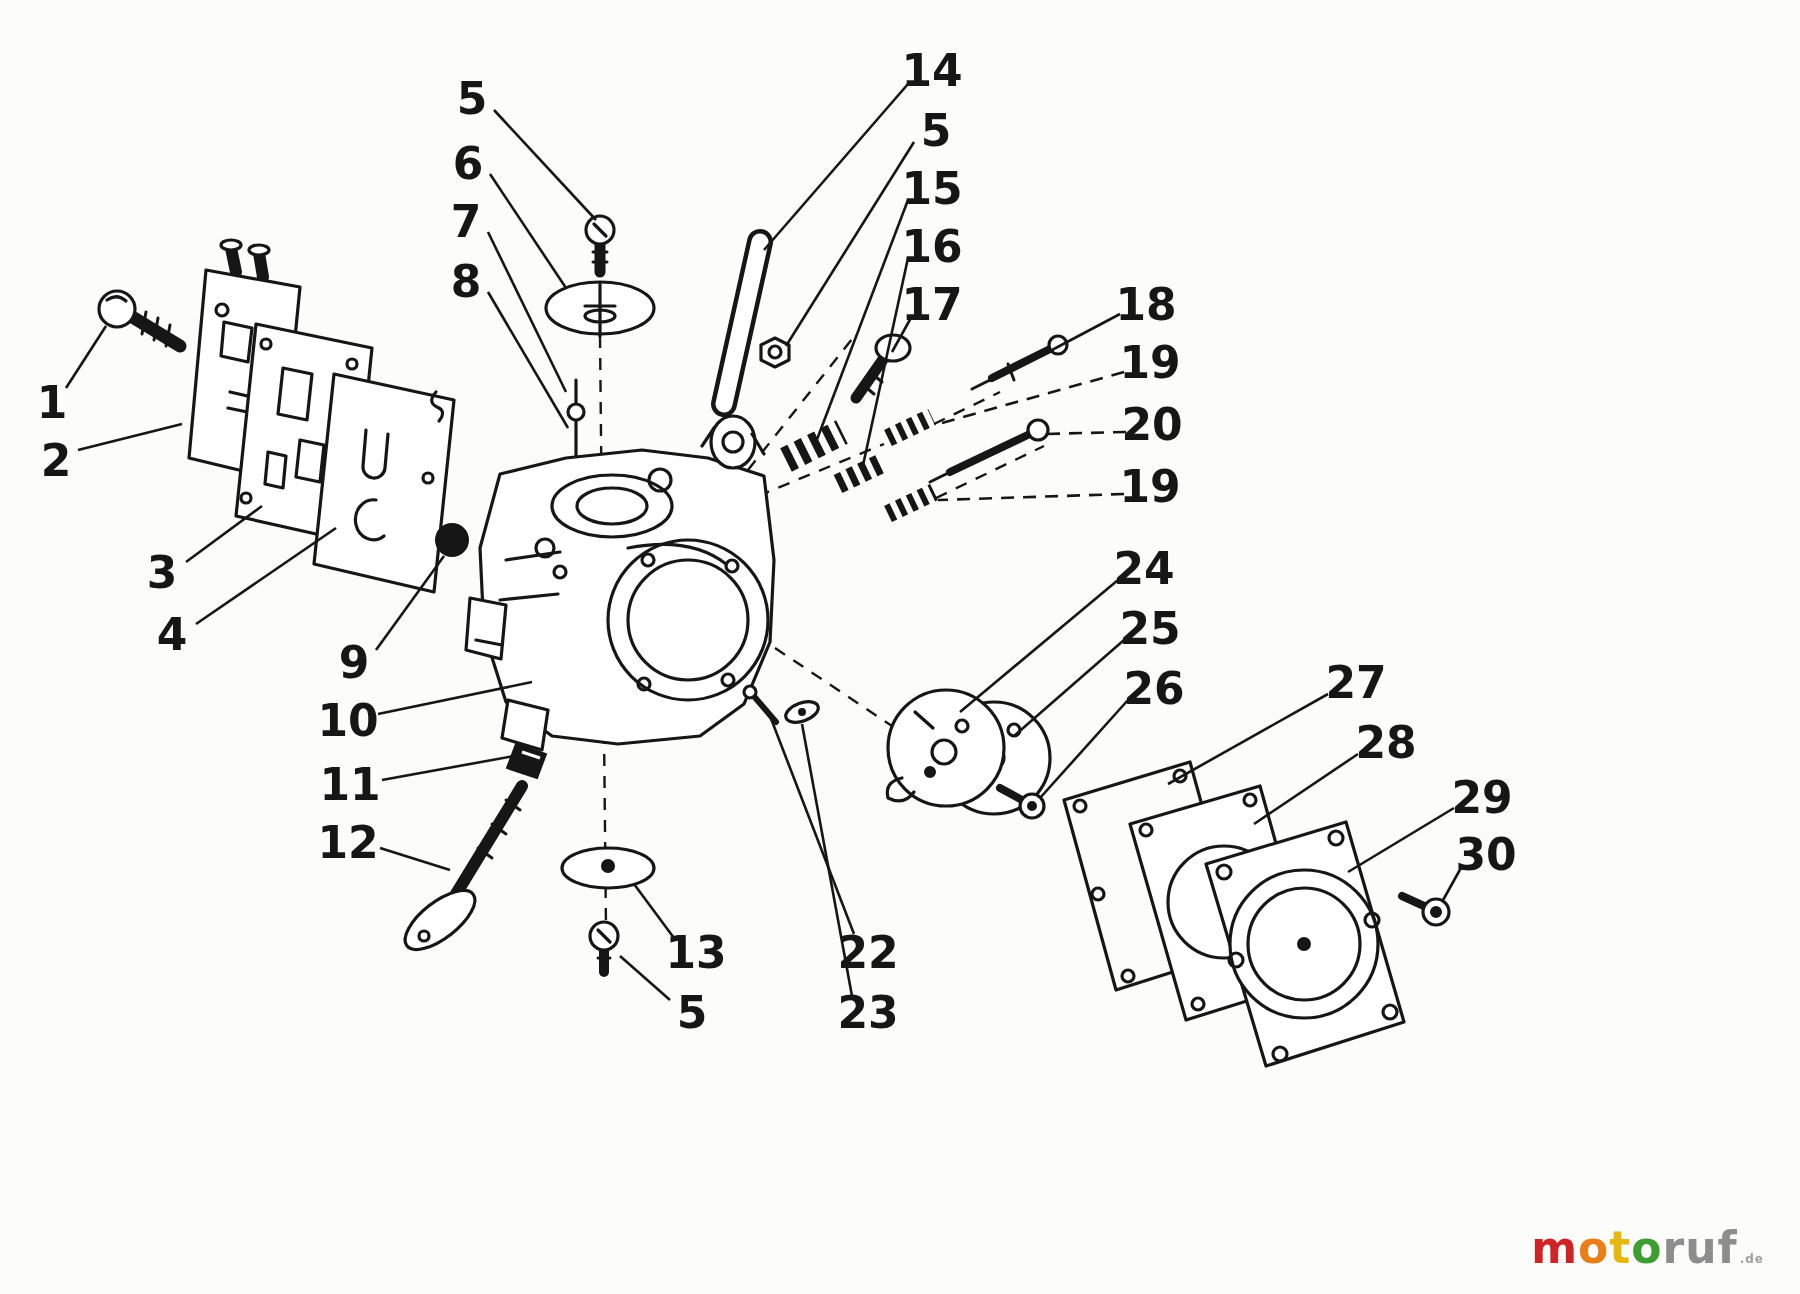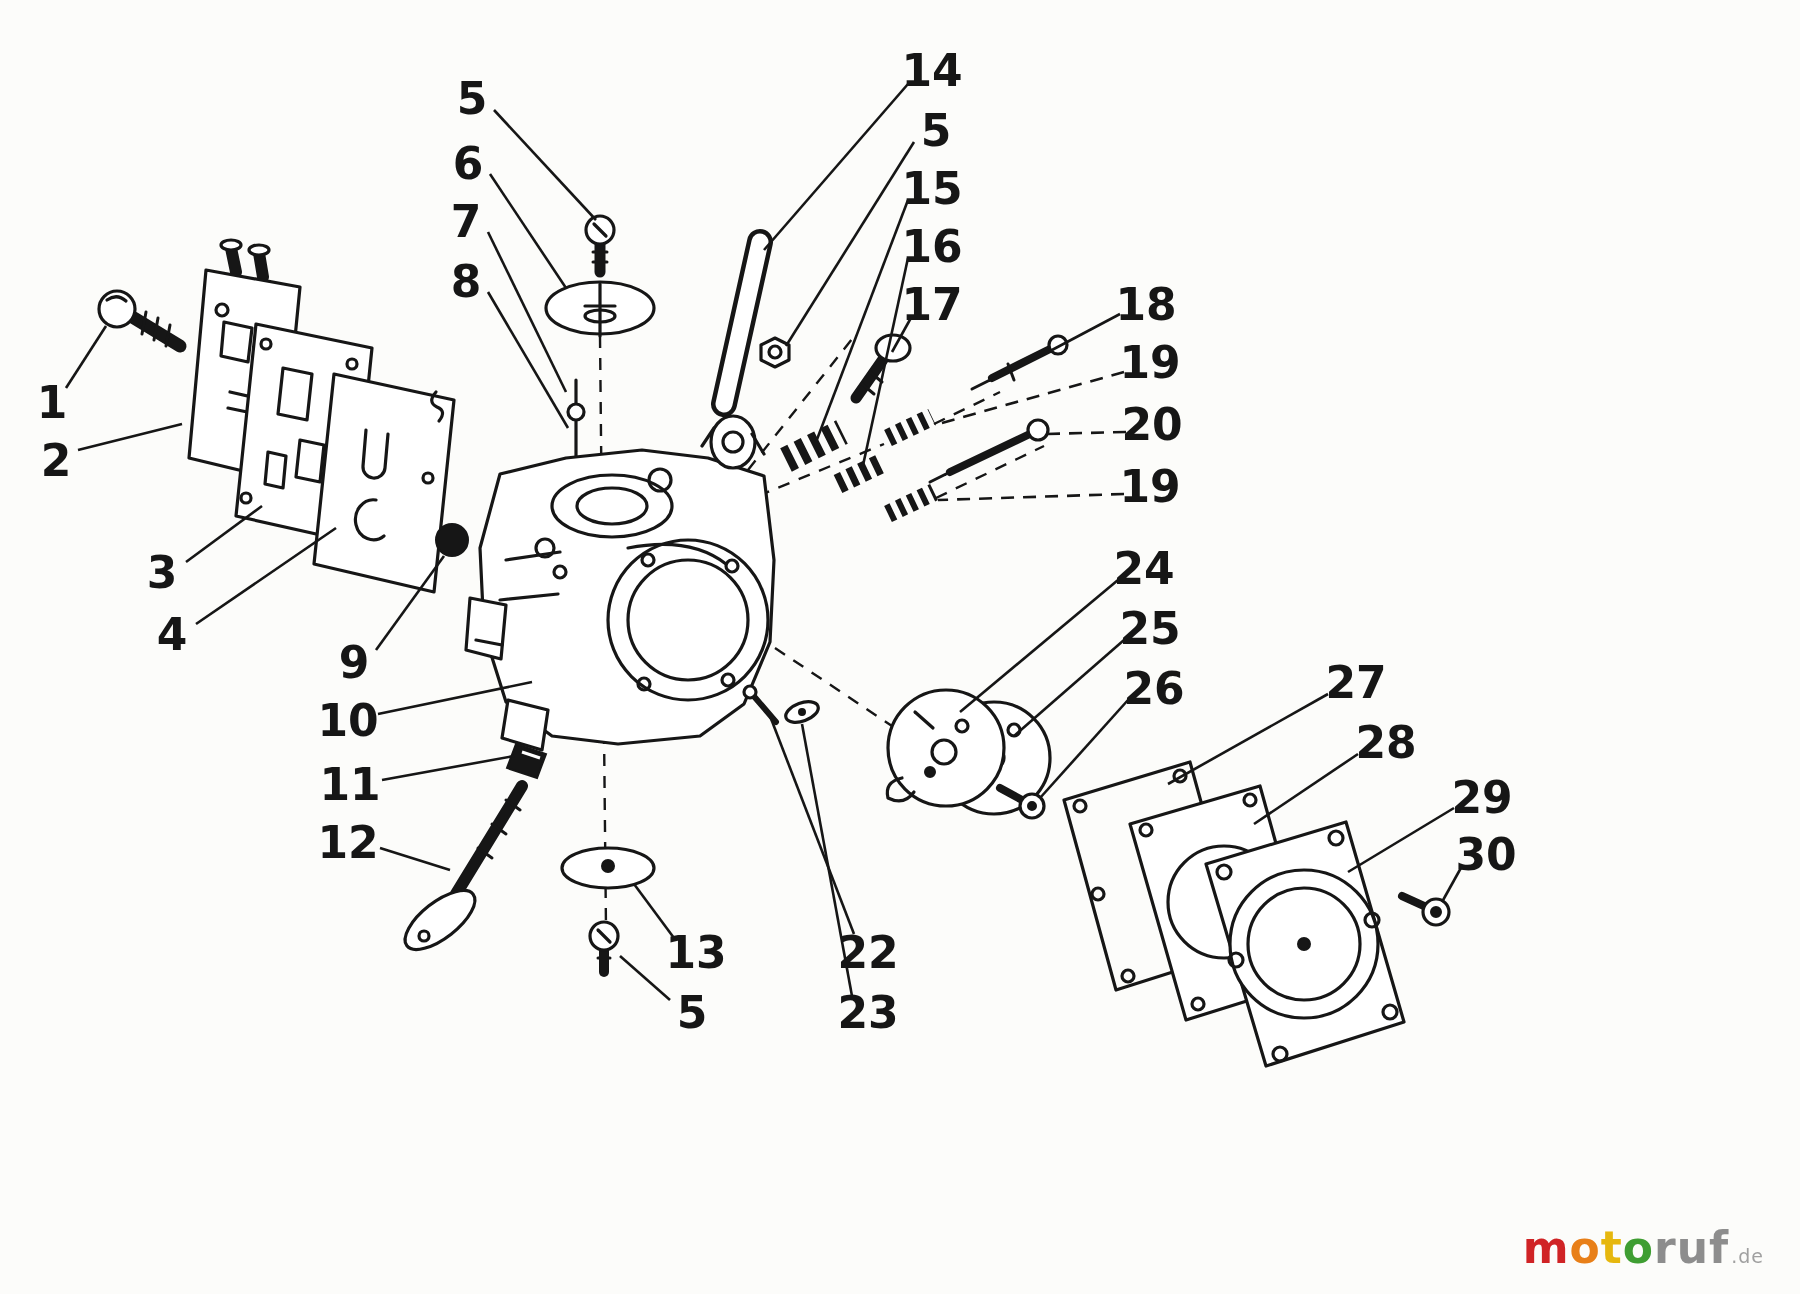--- a/index.html
+++ b/index.html
@@ -10,21 +10,21 @@
   .pw{fill:#ffffff;}
   .dark{fill:#161616;stroke:#161616;stroke-width:2;}
   .spring{stroke:#161616;fill:none;stroke-linecap:butt;}
   .leader{stroke:#161616;stroke-width:2.6;fill:none;}
   .leader.dashed{stroke-dasharray:13 9;}
   .dashline{stroke:#161616;stroke-width:2.4;stroke-dasharray:12 10;fill:none;}
   text.callout{font-family:"DejaVu Sans",sans-serif;font-size:44px;font-weight:700;
                fill:#161616;text-anchor:middle;}
   .watermark{position:absolute;right:36px;bottom:24px;font-weight:700;font-size:44px;
              letter-spacing:1px;line-height:1;user-select:none;}
-  .watermark .tld{font-size:19px;color:#a0a0a0;font-weight:400;margin-left:2px;}
+  .watermark .tld{font-size:12px;color:#a0a0a0;font-weight:700;margin-left:2px;}
 </style>
 </head>
 <body>
 
 <div class="stage">
   <svg width="1800" height="1294" viewBox="0 0 1800 1294">
 
     <g>
       <line class="dashline" x1="600" y1="336" x2="606" y2="928"></line>
       <line class="dashline" x1="748" y1="470" x2="856" y2="334"></line>

